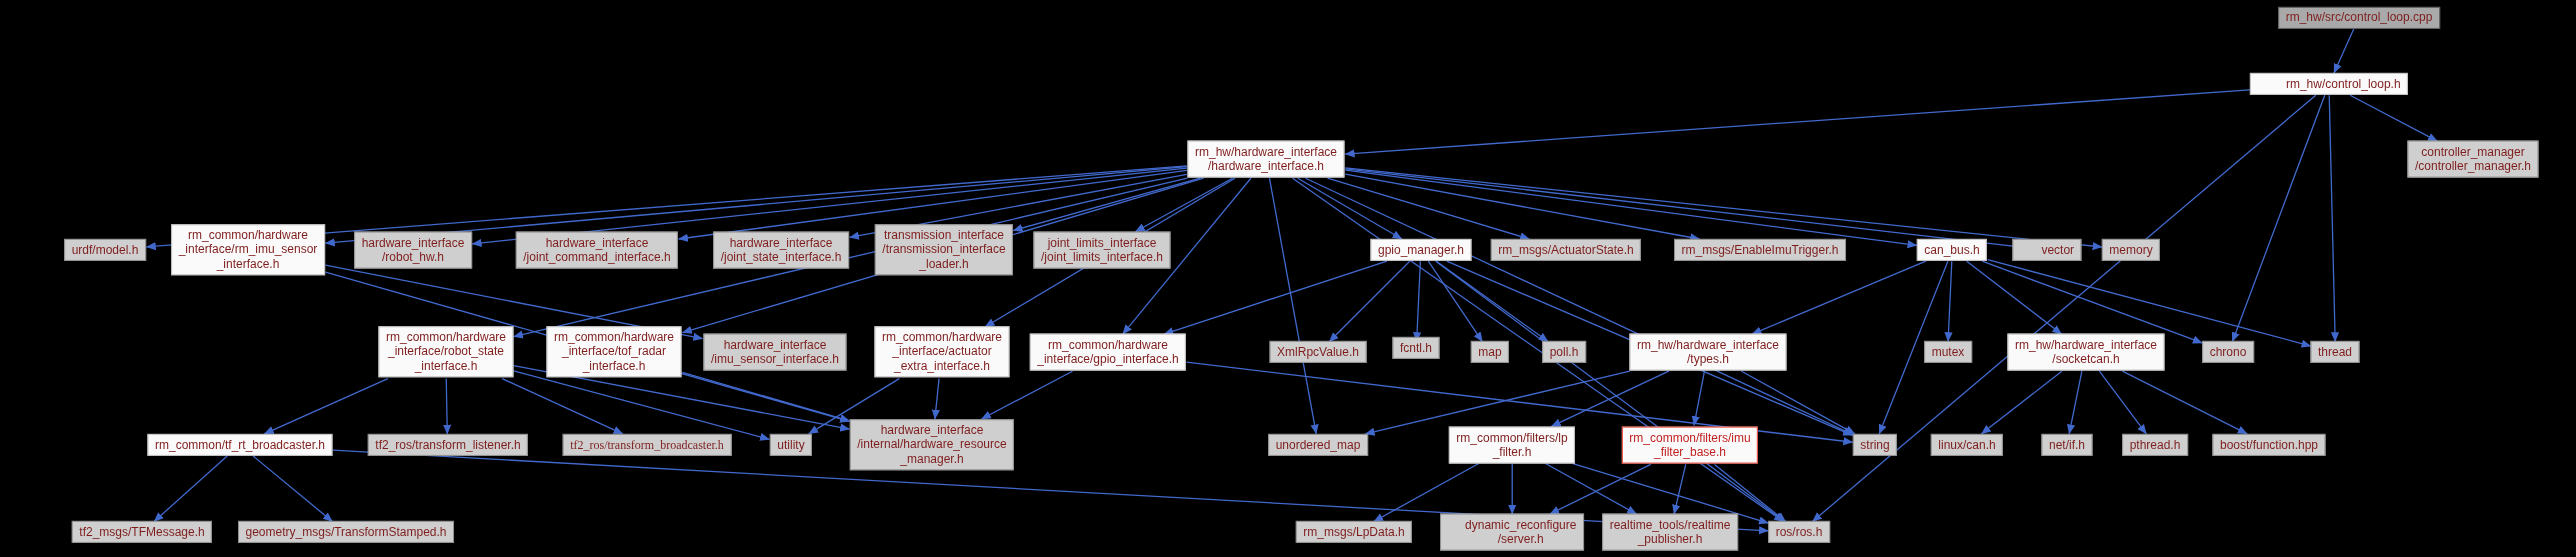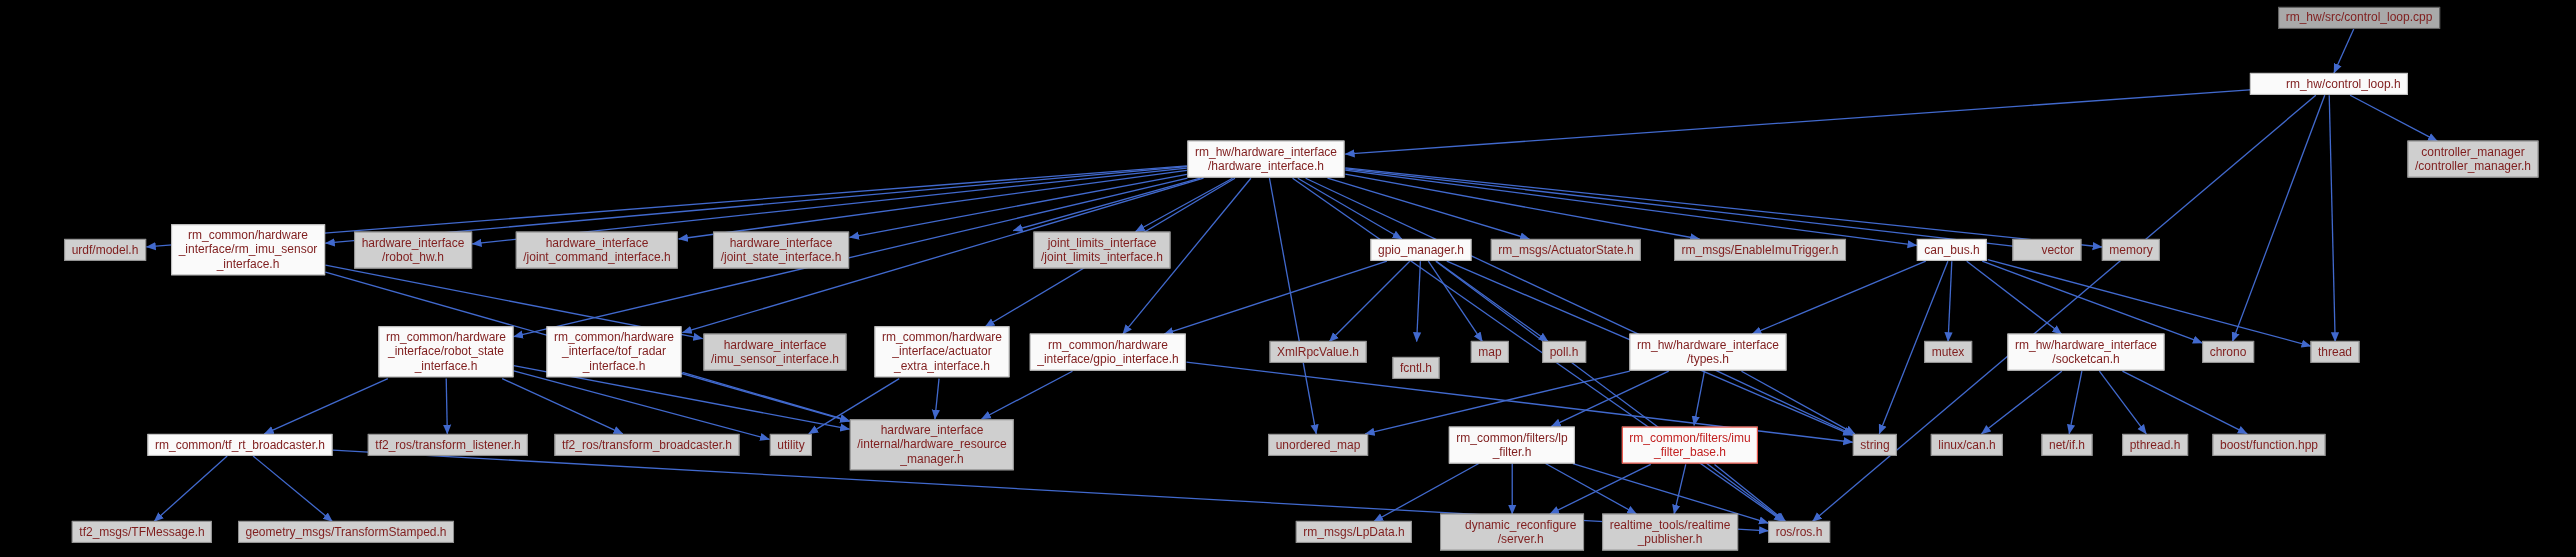--- a/index.html
+++ b/index.html
@@ -125,20 +125,23 @@
     <div class="node plain" style="left: 105px; top: 250px;">urdf/model.h</div>
     <div class="node link" style="left: 248px; top: 250px;">rm_common/hardware
 _interface/rm_imu_sensor
 _interface.h</div>
     <div class="node plain" style="left: 413px; top: 250px;">hardware_interface
 /robot_hw.h</div>
     <div class="node plain" style="left: 597px; top: 250px;">hardware_interface
 /joint_command_interface.h</div>
     <div class="node plain" style="left: 781px; top: 250px;">hardware_interface
 /joint_state_interface.h</div>
+    <div class="node plain" style="left: 944px; top: 250px;">transmission_interface
+/transmission_interface
+_loader.h</div>
     <div class="node plain" style="left: 1102px; top: 250px;">joint_limits_interface
 /joint_limits_interface.h</div>
     <div class="node link" style="left: 1421px; top: 250px;">gpio_manager.h</div>
     <div class="node plain" style="left: 1566px; top: 250px;">rm_msgs/ActuatorState.h</div>
     <div class="node plain" style="left: 1760px; top: 250px;">rm_msgs/EnableImuTrigger.h</div>
     <div class="node link" style="left: 1952px; top: 250px;">can_bus.h</div>
     <div class="node plain" style="left: 2047px; top: 250px; padding-left: 28px;">vector</div>
     <div class="node plain" style="left: 2131px; top: 250px;">memory</div>
     <div class="node link" style="left: 446px; top: 352px;">rm_common/hardware
 _interface/robot_state
@@ -147,33 +150,33 @@
 _interface/tof_radar
 _interface.h</div>
     <div class="node plain" style="left: 775px; top: 352px;">hardware_interface
 /imu_sensor_interface.h</div>
     <div class="node link" style="left: 942px; top: 352px;">rm_common/hardware
 _interface/actuator
 _extra_interface.h</div>
     <div class="node link" style="left: 1108px; top: 352px;">rm_common/hardware
 _interface/gpio_interface.h</div>
     <div class="node plain" style="left: 1318px; top: 352px;">XmlRpcValue.h</div>
-    <div class="node plain" style="left: 1416px; top: 368px;">fcntl.h</div>
+    <div class="node plain" style="left: 1416px; top: 348px;">fcntl.h</div>
     <div class="node plain" style="left: 1490px; top: 352px;">map</div>
     <div class="node plain" style="left: 1564px; top: 352px;">poll.h</div>
     <div class="node link" style="left: 1708px; top: 352px;">rm_hw/hardware_interface
 /types.h</div>
     <div class="node plain" style="left: 1948px; top: 352px;">mutex</div>
     <div class="node link" style="left: 2086px; top: 352px;">rm_hw/hardware_interface
 /socketcan.h</div>
     <div class="node plain" style="left: 2228px; top: 352px; text-align: right;">chrono</div>
     <div class="node plain" style="left: 2335px; top: 352px;">thread</div>
     <div class="node link" style="left: 240px; top: 445px;">rm_common/tf_rt_broadcaster.h</div>
     <div class="node plain" style="left: 448px; top: 445px;">tf2_ros/transform_listener.h</div>
-    <div class="node plain" style="left: 647px; top: 445px;">tf2_ros/transform_broadcaster.h</div>
+    <div class="node plain" style="left: 647px; top: 445px; font-family: Liberation Serif, serif;">tf2_ros/transform_broadcaster.h</div>
     <div class="node plain" style="left: 791px; top: 445px;">utility</div>
     <div class="node plain" style="left: 932px; top: 445px;">hardware_interface
 /internal/hardware_resource
 _manager.h</div>
     <div class="node plain" style="left: 1318px; top: 445px;">unordered_map</div>
     <div class="node link" style="left: 1512px; top: 445px;">rm_common/filters/lp
 _filter.h</div>
     <div class="node truncated" style="left: 1690px; top: 445px;">rm_common/filters/imu
 _filter_base.h</div>
     <div class="node plain" style="left: 1875px; top: 445px;">string</div>

